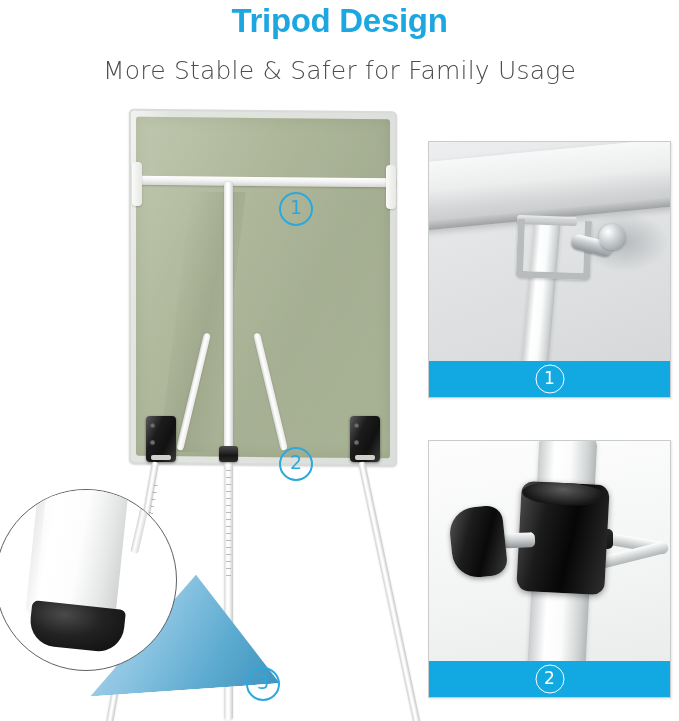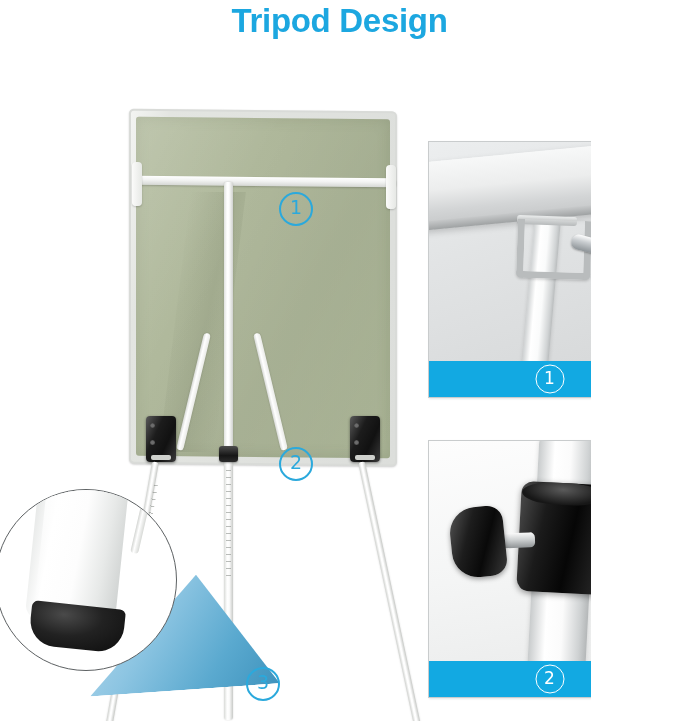--- a/index.html
+++ b/index.html
@@ -1,17 +1,17 @@
 <!DOCTYPE html>
 <html><head>
 <meta charset="utf-8">
 <style>
   html,body{margin:0;padding:0;background:#ffffff;}
   body{width:679px;height:721px;overflow:hidden;font-family:"Liberation Sans",sans-serif;}
-  #page{position:relative;width:591px;height:721px;background:#fff;overflow:hidden;}
+  #page{position:relative;width:679px;height:721px;background:#fff;overflow:hidden;}
 
   
   .title{
     position:absolute;left:0;top:2px;width:679px;text-align:center;
     font-size:33px;font-weight:bold;color:#1CA7E0;letter-spacing:-0.3px;
     font-family:"Liberation Sans",sans-serif;
   }
   .subtitle{
     position:absolute;left:0;top:56px;width:679px;text-align:center;
     font-size:25px;font-weight:300;color:#4d4d4d;letter-spacing:0.2px;
@@ -281,20 +281,21 @@
     position:absolute;left:166px;top:88px;width:18px;height:20px;
     background:linear-gradient(120deg,#4a4a4a,#101010);border-radius:5px;
   }
 </style>
 </head>
 <body>
 
 <div id="page">
 
   <div class="title">Tripod Design</div>
+  <div class="subtitle">More Stable &amp; Safer for Family Usage</div>
 
   <div class="main-photo">
 
     <div class="board-frame"></div>
     <div class="board-inner"></div>
     <div class="board-sheen"></div>
     <div class="pole-shadow"></div>
 
     <div class="rail"></div>
     <div class="rail-end l"></div>

